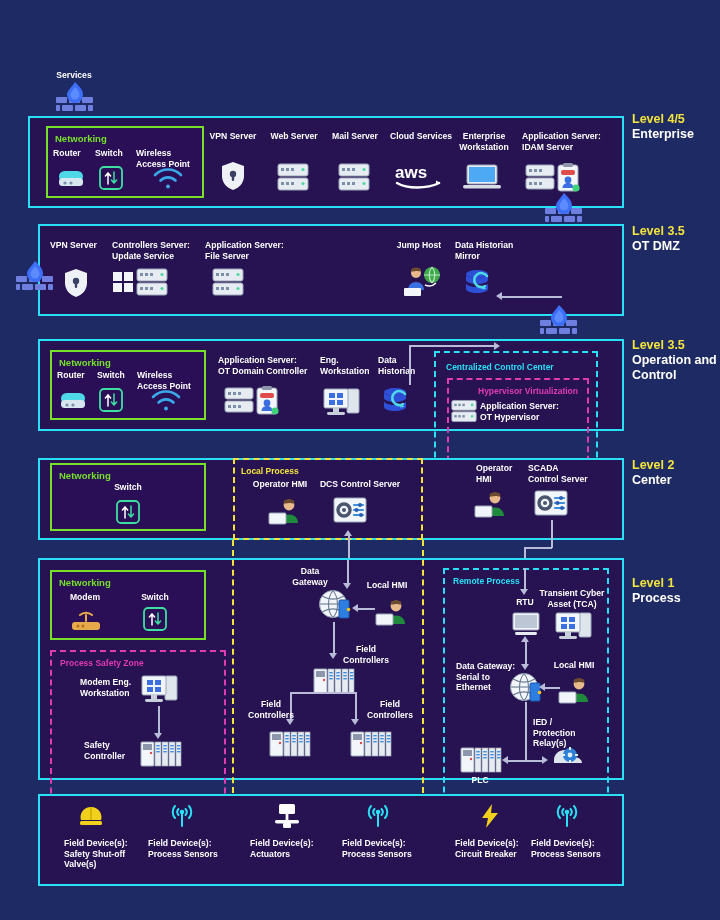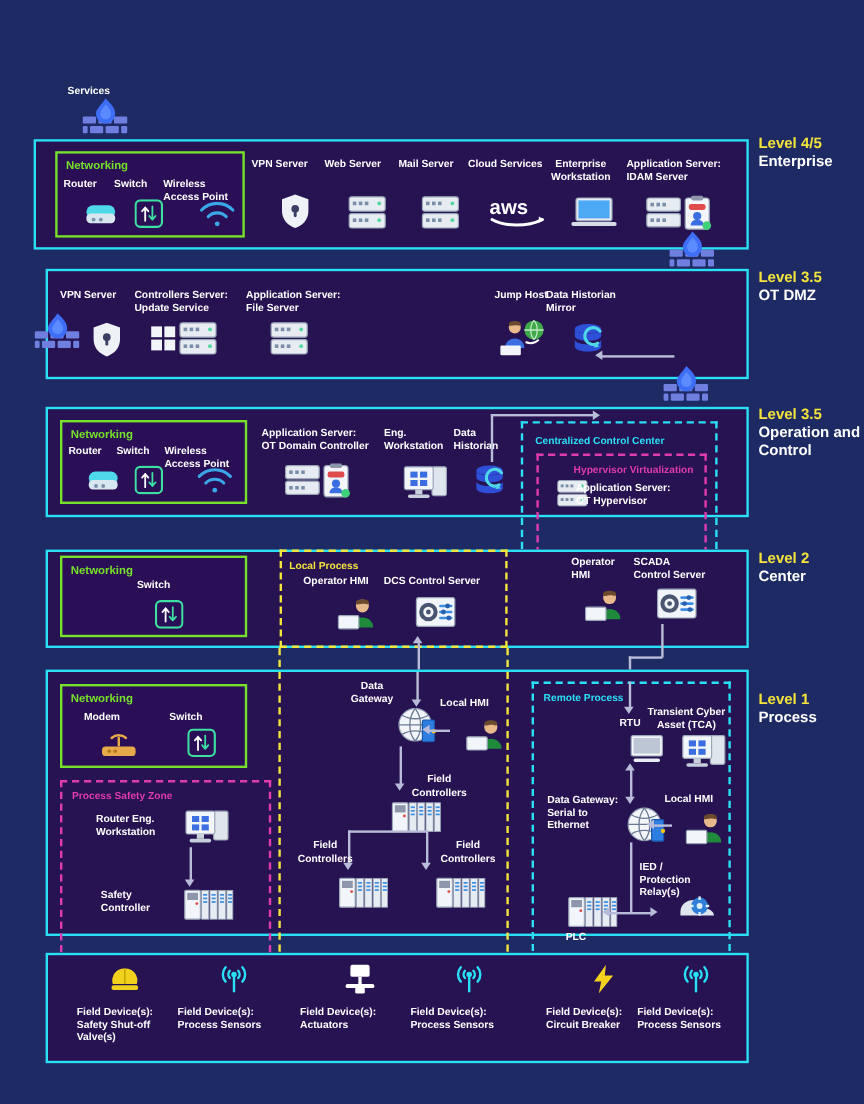--- a/index.html
+++ b/index.html
@@ -53,21 +53,21 @@
 
   
   .vsep { position: absolute; width: 0; border-left: 2px dashed #f2e43c; }
 
   
   .lbl {
     position: absolute; color: #ffffff;
     font-size: 8.6px; font-weight: bold; line-height: 10.5px;
   }
   .lbl.c { text-align: center; }
-  .ico { position: absolute; margin-left: 13px; }
+  .ico { position: absolute; }
   .ico svg { display: block; }
 
   
   .arrow { position: absolute; background: #b9bcd8; }
   .arrow.h { height: 1.5px; }
   .arrow.v { width: 1.5px; }
   .ah { position: absolute; width: 0; height: 0; }
 </style>
 </head>
 <body>
@@ -296,21 +296,21 @@
           <rect x="14" y="5" width="3" height="3"></rect>
           <rect x="4" y="19" width="3" height="3"></rect>
           <rect x="9" y="19" width="3" height="3"></rect>
           <rect x="14" y="19" width="3" height="3"></rect>
         </g>
         <circle cx="26" cy="6.5" r="1.6" fill="#4fd8a0"></circle>
         <circle cx="26" cy="20.5" r="1.6" fill="#4fd8a0"></circle>
       </svg>
   </div>
 
-  <div class="lbl" style="left:412px;top:240px;width:56px;">Jump Host</div>
+  <div class="lbl" style="left:391px;top:240px;width:56px;text-align:center;">Jump Host</div>
   <div class="ico" style="left:402px;top:264px;">
     <svg width="42" height="34" viewBox="0 0 42 34">
       <circle cx="14" cy="9" r="5" fill="#e8b98a"></circle>
         <path d="M9 6c0-3.4 10-3.4 10 0 0 1.4-1 1.6-2 1.3-1.6-.5-4.4-.5-6 .2-1 .4-2-.1-2-1.5z" fill="#6b4a2e"></path>
       <path d="M6 26c0-5 3.6-8 8-8s8 3 8 8z" fill="#3b6ee0"></path>
       <rect x="2" y="24" width="17" height="8" rx="1" fill="#f2f6fa"></rect>
       <circle cx="30" cy="11" r="8" fill="#3fa94a"></circle>
         <path d="M22 11h16M30 3c3.6 4 3.6 12 0 16M30 3c-3.6 4-3.6 12 0 16" stroke="#bfe9c5" stroke-width="1.1" fill="none"></path>
       <path d="M23 21a10 10 0 0011-2" stroke="#ffffff" stroke-width="1.6" fill="none"></path>
     </svg>
@@ -570,21 +570,21 @@
   <div class="ico" style="left:143px;top:607px;">
     <svg width="24" height="24" viewBox="0 0 24 24">
         <rect x="1" y="1" width="22" height="22" rx="4" fill="none" stroke="#3de0a0" stroke-width="1.8"></rect>
         <path d="M9 18V7m0 0l-2.6 3M9 7l2.6 3" stroke="#fff" stroke-width="1.5" fill="none" stroke-linecap="round"></path>
         <path d="M15 6v11m0 0l-2.6-3M15 17l2.6-3" stroke="#3de0a0" stroke-width="1.5" fill="none" stroke-linecap="round"></path>
       </svg>
   </div>
 
   <div class="zone magenta" style="left:50px;top:650px;width:176px;height:232px;"></div>
   <div class="zone-title magenta" style="left:60px;top:658px;">Process Safety Zone</div>
-  <div class="lbl" style="left:80px;top:677px;width:58px;">Router Eng. Workstation</div>
+  <div class="lbl" style="left:80px;top:677px;width:58px;">Modem Eng. Workstation</div>
   <div class="ico" style="left:140px;top:673px;">
     <svg width="40" height="30" viewBox="0 0 40 30">
       <rect x="25" y="3" width="12" height="24" rx="1.5" fill="#dfe5ec" stroke="#9aa6b8"></rect>
       <rect x="2" y="3" width="24" height="19" rx="1.5" fill="#f2f6fa" stroke="#9aa6b8"></rect>
       <g fill="#3b6ee0">
           <rect x="7" y="7" width="6" height="5"></rect>
           <rect x="15" y="7" width="6" height="5"></rect>
           <rect x="7" y="14" width="6" height="5"></rect>
           <rect x="15" y="14" width="6" height="5"></rect>
         </g>

